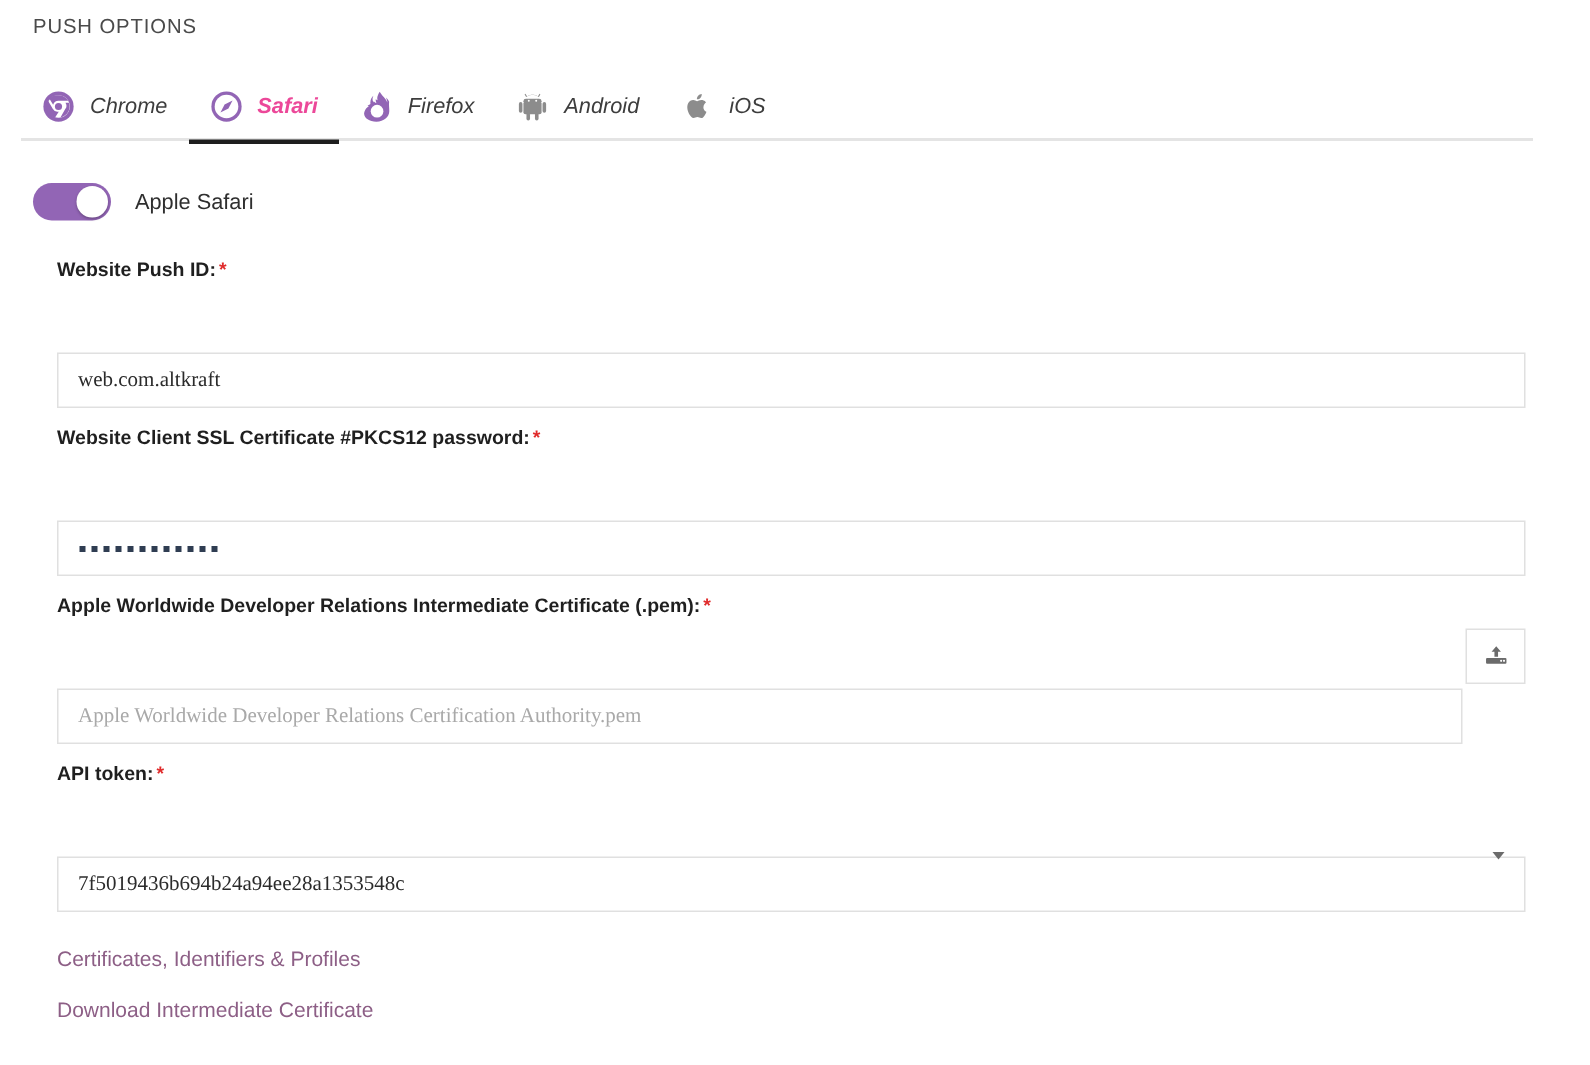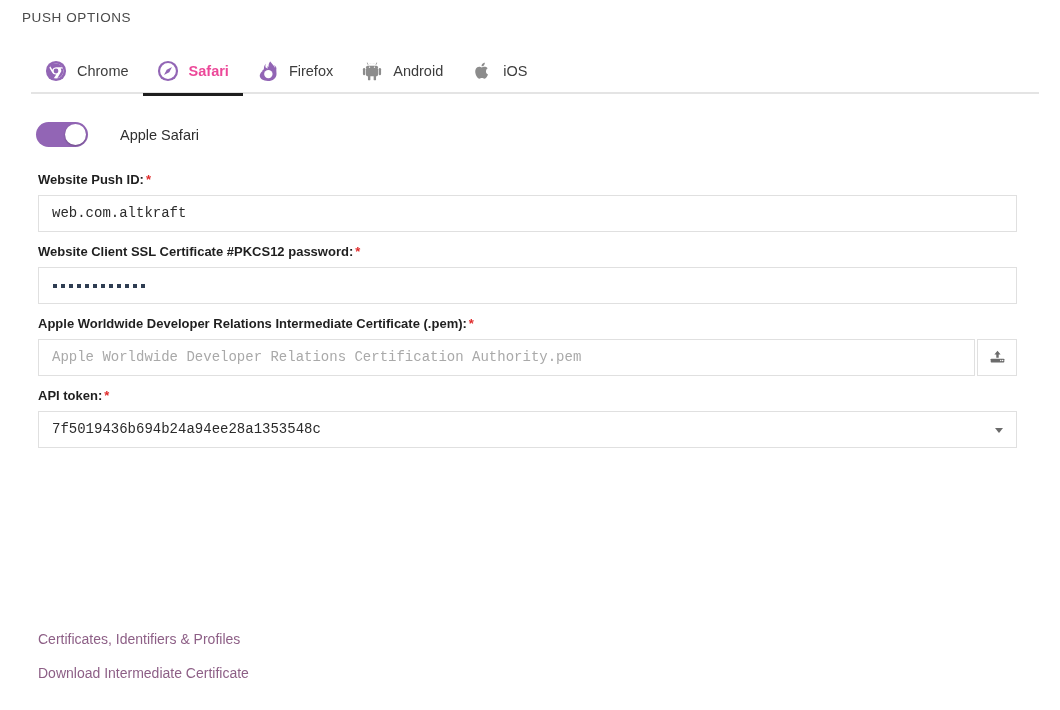--- a/index.html
+++ b/index.html
@@ -20,26 +20,27 @@
     left: 22px; top: 10px;
     font-size: 13.5px;
     letter-spacing: 0.6px;
     color: #4a4a4a;
     font-weight: 400;
   }
 
   
   .tabbar {
     position: absolute;
-    left: 31px; top: 48px;
+    left: 14px; top: 48px;
     width: 1008px;
     height: 46px;
     border-bottom: 2px solid #e4e4e4;
     display: flex;
     align-items: flex-start;
+    font-style: italic;
   }
   .tab {
     display: flex;
     align-items: center;
     gap: 10px;
     height: 46px;
     padding: 0 14px;
     cursor: pointer;
     position: relative;
     white-space: nowrap;
@@ -55,24 +56,24 @@
     position: absolute;
     left: 0; right: 0; bottom: -2px;
     height: 3px;
     background: #1e1e1e;
   }
   .tab-icon { width: 22px; height: 22px; display:block; flex: 0 0 22px; }
 
   
   .toggle-row {
     position: absolute;
-    left: 36px; top: 122px;
+    left: 22px; top: 122px;
     display: flex;
     align-items: center;
-    gap: 32px;
+    gap: 16px;
   }
   .toggle {
     width: 52px; height: 25px;
     border-radius: 13px;
     background: #9265b5;
     position: relative;
     cursor: pointer;
     flex: 0 0 52px;
   }
   .toggle .knob {
@@ -101,24 +102,25 @@
   .input-wrap { display: flex; align-items: stretch; gap: 0; }
   .input {
     flex: 1 1 auto;
     height: 37px;
     border: 1px solid #e0e0e0;
     background: #fff;
     font-size: 14px;
     color: #2b2b2b;
     padding: 0 13px;
     line-height: 35px;
-    font-family: Liberation Mono, monospace;
+    font-family: Liberation Serif, serif;
     outline: none;
     overflow: hidden;
     white-space: nowrap;
+    margin-top: 40px;
   }
   .input.placeholder { color: #a9a9a9; }
   .input.has-upload { flex: 0 0 937px; }
   .upload-btn {
     flex: 0 0 40px;
     width: 40px; height: 37px;
     margin-left: 2px;
     border: 1px solid #e0e0e0;
     background: #fff;
     display: flex;

